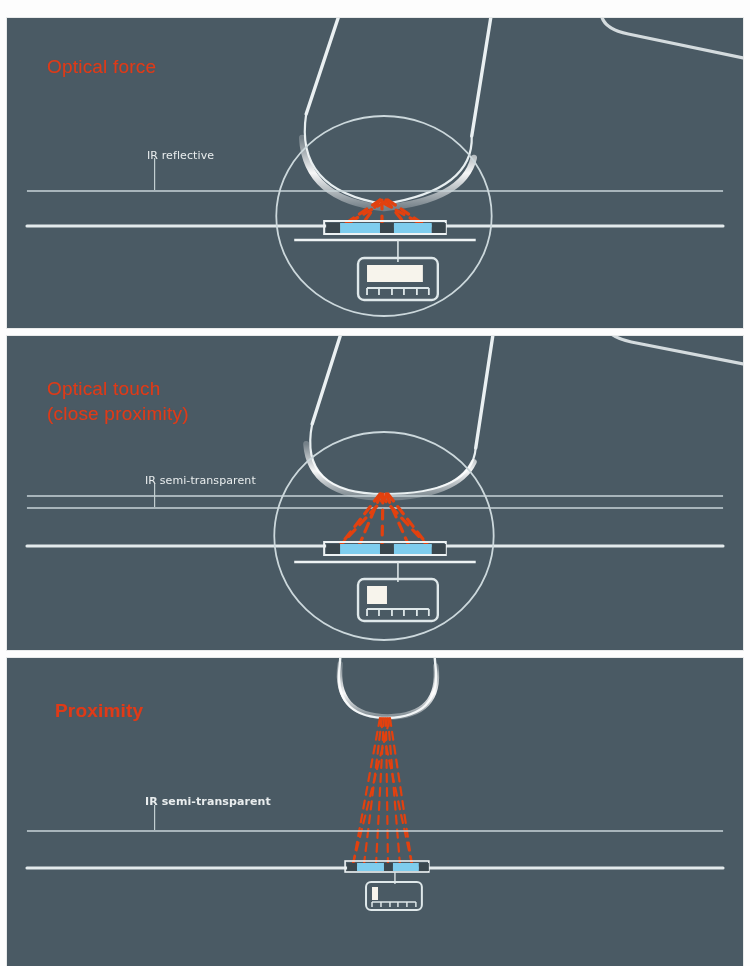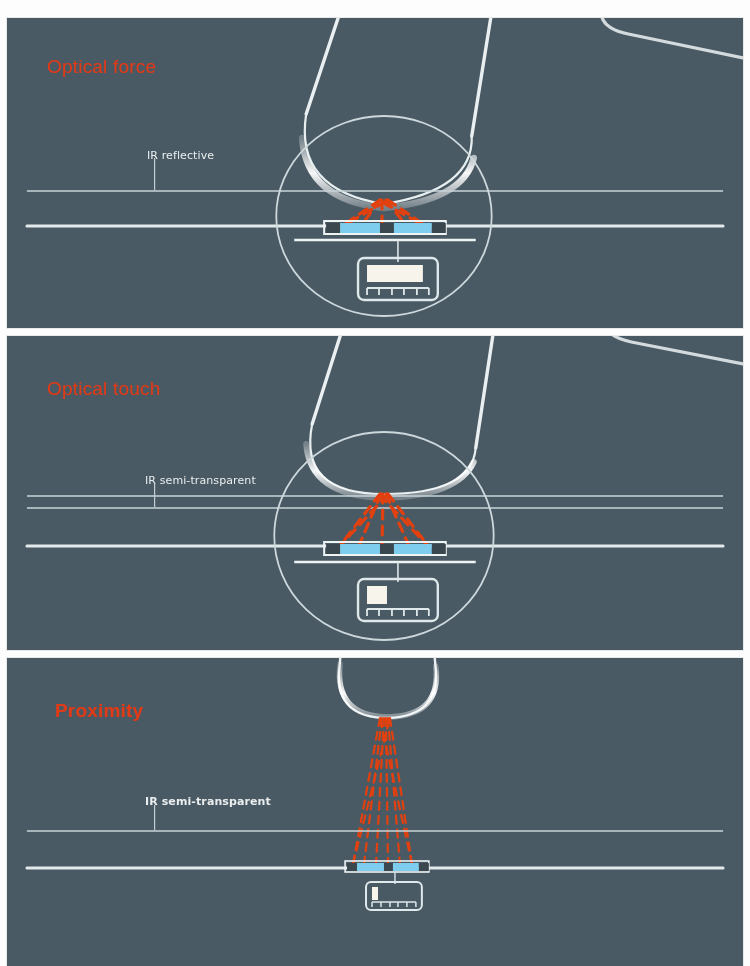--- a/index.html
+++ b/index.html
@@ -193,21 +193,21 @@
           <line x1="361" y1="273" x2="361" y2="280"></line>
           <line x1="373" y1="273" x2="373" y2="280"></line>
           <line x1="386" y1="273" x2="386" y2="280"></line>
           <line x1="398" y1="273" x2="398" y2="280"></line>
           <line x1="411" y1="273" x2="411" y2="280"></line>
           <line x1="423" y1="273" x2="423" y2="280"></line>
         </g>
       </g>
     </svg>
 
-    <div class="panel-title"><span>Optical touch</span><br></div>
+    <div class="panel-title"><span>Optical touch</span><br><span>(close proximity)</span></div>
 
     <div class="layer-label">IR semi-transparent</div>
   </section>
 
   <section class="panel" id="panel-prox">
     <svg class="panel-svg" viewBox="0 0 738 312" preserveAspectRatio="none">
       <defs>
         <linearGradient id="strokeGlow3" x1="0" y1="0" x2="0" y2="1">
           <stop offset="0%" stop-color="#ffffff" stop-opacity="0.25"></stop>
           <stop offset="55%" stop-color="#ffffff" stop-opacity="1"></stop>

